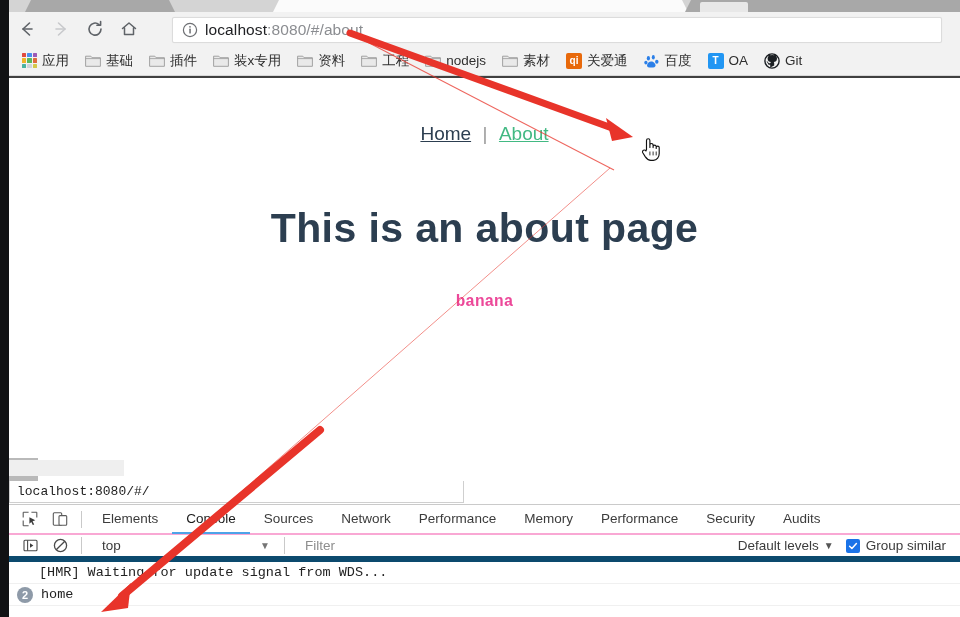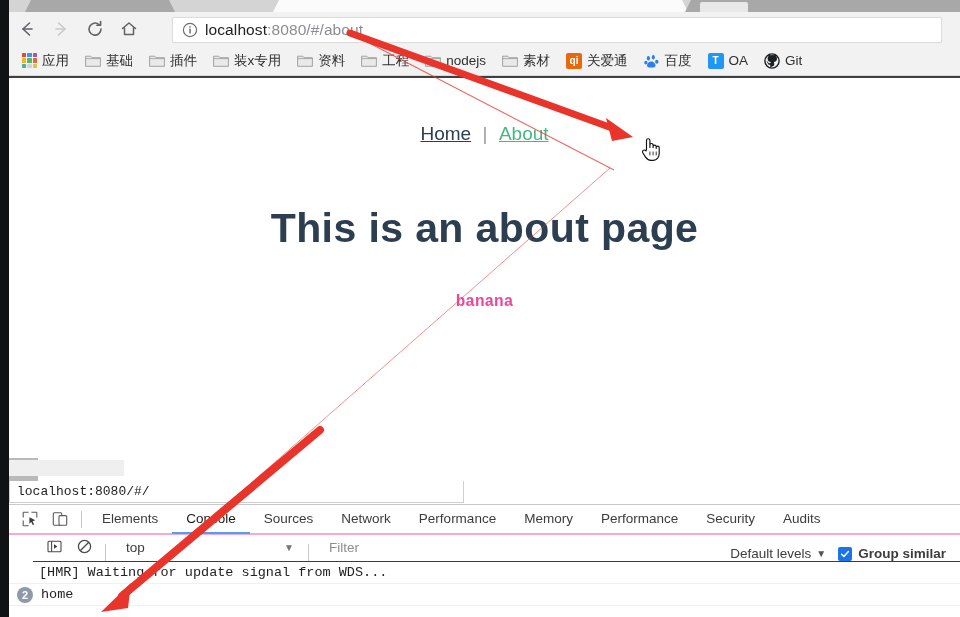--- a/index.html
+++ b/index.html
@@ -197,24 +197,23 @@
     cursor:pointer; flex:none;
     font-family:"Liberation Sans", sans-serif;
     white-space:nowrap;
   }
   .dt-tab.active {
     color:#1a1a1a;
     box-shadow: inset 0 -2px 0 #4da3e8;
   }
   .dt-filterbar {
     position:relative; height:27px;
-    display:flex; align-items:flex-end;
-    border-bottom:1px solid #0c4a6e;
+    display:flex; align-items:center;
+    border-bottom:6px solid #0c4a6e;
     background:#fff;
-    margin-left:24px;
   }
   .ctx-select {
     display:flex; align-items:center;
     width:190px; height:27px; padding-left:14px;
     font-size:13.5px; color:#3c3c3c; cursor:pointer;
     font-family:"Liberation Sans", sans-serif;
   }
   .ctx-select .caret { margin-left:auto; margin-right:8px; color:#757575; font-size:10px; }
   .filter-input {
     flex:1; height:27px; line-height:27px;
@@ -228,21 +227,20 @@
     font-size:13.5px; color:#3c3c3c; cursor:pointer;
     font-family:"Liberation Sans", sans-serif;
     margin-right:12px; white-space:nowrap;
   }
   .levels .caret { font-size:10px; color:#555; }
   .grp {
     display:flex; align-items:center; gap:6px;
     font-size:13.5px; color:#3c3c3c; cursor:pointer;
     margin-right:14px; white-space:nowrap;
     font-family:"Liberation Sans", sans-serif;
-    font-weight:bold;
   }
   .chk {
     width:14px; height:14px; border-radius:2px;
     background:#1a73e8;
     display:flex; align-items:center; justify-content:center;
     flex:none;
   }
   .console-body { background:#fff; }
   .cmsg {
     display:flex; align-items:center;

